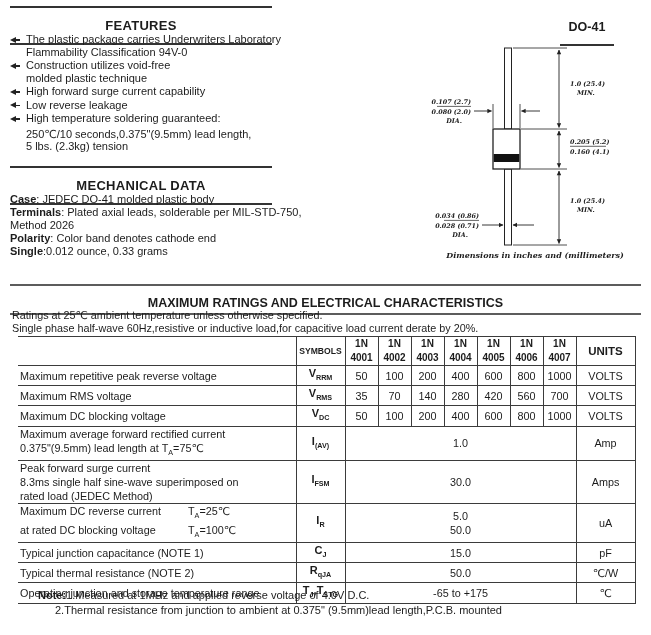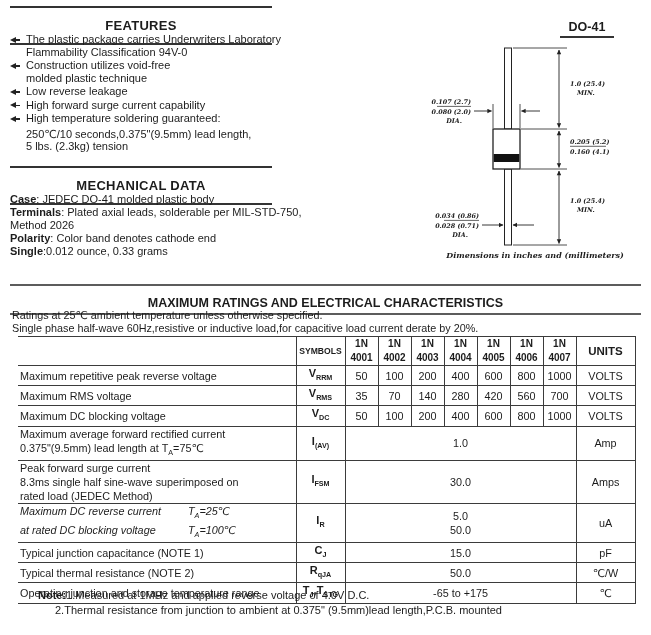--- a/index.html
+++ b/index.html
@@ -20,21 +20,21 @@
                   border-bottom:3px solid transparent;border-right:6px solid #222;}
   .bullet::after{content:"";position:absolute;left:5px;top:6px;width:5px;height:1.6px;background:#222;}
   .feat-extra{margin-left:16px;margin-top:3px;}
 
   
   .mech-list{position:absolute;left:10px;top:193px;width:356px;font-size:11px;line-height:13px;}
   .mech-list b{font-weight:bold;}
 
   
   .pkg-title{position:absolute;left:560px;top:20px;width:54px;text-align:center;font-weight:bold;
-             font-size:12.5px;border-bottom:2px solid #333;padding-bottom:2px;}
+             font-size:12.5px;border-bottom:2px solid #333;padding-bottom:10px;}
   .pkg-svg{position:absolute;left:424px;top:34px;}
   .dim{font-family:"DejaVu Serif",serif;font-style:italic;font-weight:600;font-size:6.4px;fill:#222;}
   .pkg-caption{position:absolute;left:416px;top:250px;width:238px;text-align:center;
                font-family:"DejaVu Serif",serif;font-style:italic;font-weight:600;font-size:8px;}
 
   
   .mainband{position:absolute;left:10px;top:284px;width:631px;text-align:center;font-weight:bold;
             font-size:12.5px;border-top:2.5px solid #5c5c5c;border-bottom:2px solid #5c5c5c;padding:10px 0 3px;}
   .conds{position:absolute;left:12px;top:309px;font-size:10.8px;line-height:13px;}
 
@@ -46,21 +46,21 @@
   td.blank{border-top:none;border-left:none;}
   td.symhead{font-size:8.6px;font-weight:bold;text-align:center;}
   td.dev{font-size:10px;font-weight:bold;text-align:center;line-height:10.5px;padding:2px 0;}
   td.unithead{font-size:11.5px;font-weight:bold;text-align:center;}
   td.param{padding-left:5px;}
   td.sym{text-align:center;font-size:11px;font-weight:600;}
   td.sym sub{font-size:7.2px;font-weight:600;}
   td.param sub{font-size:7.2px;}
   td.val{text-align:center;}
   td.unit{text-align:center;}
-  .split{display:flex;font-style:italic;}
+  .split{display:flex;}
   .split span:first-child{width:168px;}
 
   
   .notes{position:absolute;left:38px;top:588px;font-size:11px;line-height:14.5px;}
   .notes b{font-weight:bold;}
   .notes .n2{margin-left:17px;}
 </style>
 </head>
 <body>
 
@@ -80,25 +80,25 @@
     </div>
     <div class="feat-item">
       <span class="bullet"></span>
       <div>
         <div>Construction utilizes void-free</div>
         <div>molded plastic technique</div>
       </div>
     </div>
     <div class="feat-item">
       <span class="bullet"></span>
+      <div>High forward surge current capability</div>
+    </div>
+    <div class="feat-item">
+      <span class="bullet"></span>
       <div>Low reverse leakage</div>
-    </div>
-    <div class="feat-item">
-      <span class="bullet"></span>
-      <div>High forward surge current capability</div>
     </div>
     <div class="feat-item">
       <span class="bullet"></span>
       <div>High temperature soldering guaranteed:</div>
     </div>
     <div class="feat-extra">
       <div>250℃/10 seconds,0.375"(9.5mm) lead length,</div>
       <div>5 lbs. (2.3kg) tension</div>
     </div>
   </div>

